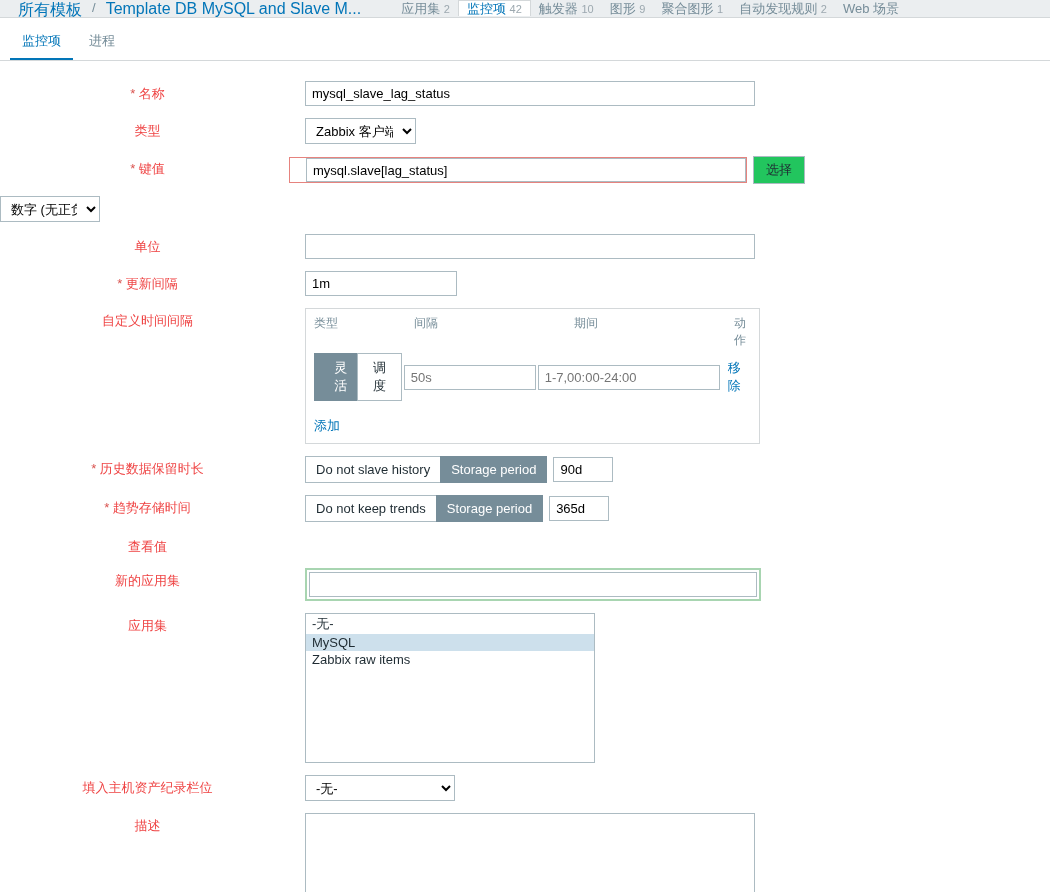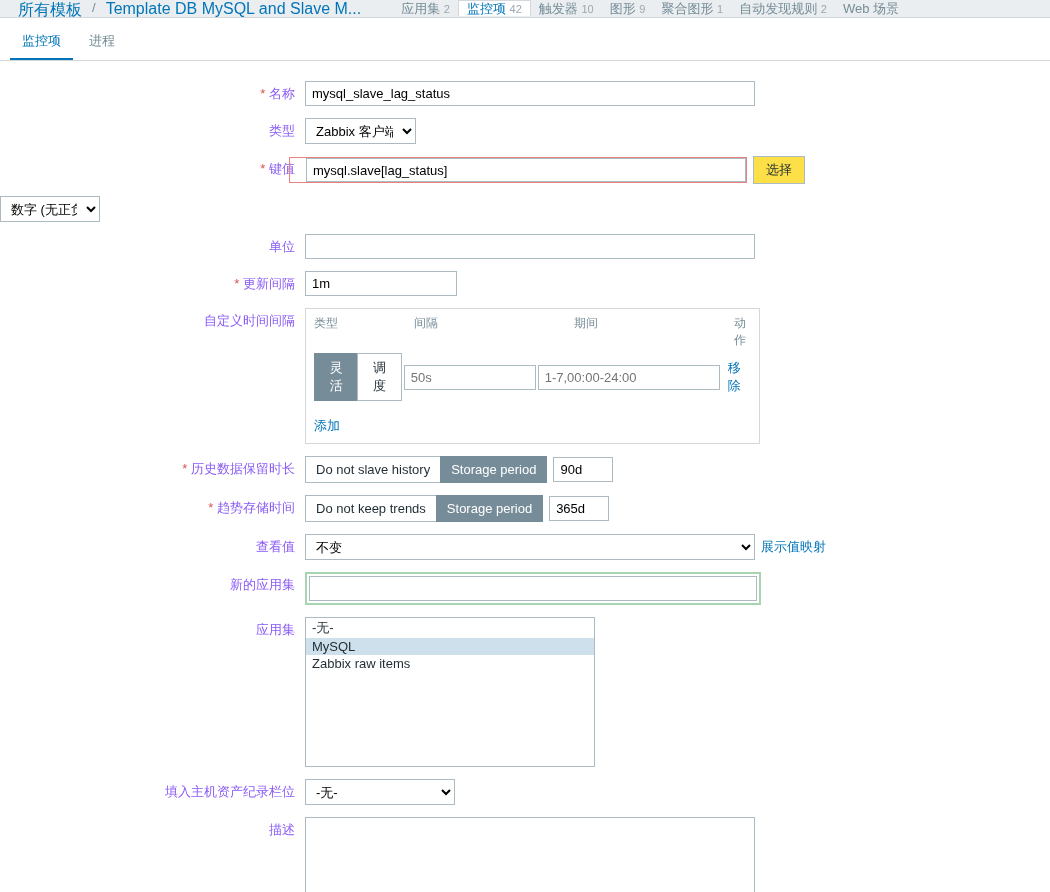--- a/index.html
+++ b/index.html
@@ -9,26 +9,26 @@
 .top-nav .sep { color: #768d99; }
 .top-nav .active-crumb { color: #0275b8; }
 .top-nav .tab-item { color: #768d99; padding: 0 8px; }
 .top-nav .tab-item.active { background: #fff; border: 1px solid #d4d8da; border-bottom: none; }
 .top-nav .count { color: #9ca8af; font-size: 11px; }
 .sub-tabs { padding: 0 10px; border-bottom: 1px solid #d4d8da; display: flex; gap: 4px; margin-top: 6px; }
 .sub-tabs .tab { padding: 8px 12px; color: #768d99; cursor: pointer; }
 .sub-tabs .tab.active { color: #0275b8; border-bottom: 2px solid #0275b8; }
 .form { padding: 20px 0 30px 0; }
 .row { display: flex; align-items: flex-start; margin-bottom: 12px; }
-.label { width: 305px; text-align: right; padding-right: 10px; padding-top: 4px; color: #8b5cf6; }
+.label { width: 305px; text-align: center; padding-right: 10px; padding-top: 4px; color: #ef4444; }
 .req::before { content: "* "; color: #d9534f; }
 .field { display: flex; align-items: center; gap: 6px; }
 input[type="text"], textarea, select { border: 1px solid #acbbc2; padding: 4px 6px; font-size: 13px; font-family: inherit; background: #fff; }
 select { height: 26px; }
-.btn { border: 1px solid #acbbc2; background: #fde047; padding: 4px 12px; cursor: pointer; font-size: 13px; color: #1f2c33; }
+.btn { border: 1px solid #acbbc2; background: #22c55e; padding: 4px 12px; cursor: pointer; font-size: 13px; color: #1f2c33; }
 .btn-seg { border: 1px solid #acbbc2; padding: 5px 10px; background: #fff; cursor: pointer; font-size: 13px; }
 .btn-seg.active { background: #768d99; color: #fff; border-color: #768d99; }
 .seg-group { display: flex; }
 .seg-group .btn-seg:not(:last-child) { border-right: none; }
 .link { color: #0275b8; cursor: pointer; }
 .interval-box { border: 1px solid #d4d8da; padding: 0; width: 455px; }
 .interval-header { display: flex; padding: 6px 8px 4px 8px; color: #768d99; font-size: 12px; }
 .interval-header > div:nth-child(1) { width: 100px; }
 .interval-header > div:nth-child(2) { width: 160px; }
 .interval-header > div:nth-child(3) { width: 160px; }
@@ -111,21 +111,21 @@
     <div class="field">
       <div class="interval-box">
         <div class="interval-header">
           <div>类型</div>
           <div>间隔</div>
           <div>期间</div>
           <div>动作</div>
         </div>
         <div class="interval-row">
           <div class="seg-group" style="width:98px">
-            <div class="btn-seg active" style="flex:1; text-align:center">灵活</div>
+            <div class="btn-seg active" style="flex:1; text-align:right">灵活</div>
             <div class="btn-seg" style="flex:1; text-align:center">调度</div>
           </div>
           <input type="text" style="width: 132px;" placeholder="50s">
           <input type="text" style="width: 182px;" placeholder="1-7,00:00-24:00">
           <span class="link" style="margin-left:6px">移除</span>
         </div>
         <div class="interval-add"><span class="link">添加</span></div>
       </div>
     </div>
   </div>
@@ -147,24 +147,20 @@
       <div class="seg-group">
         <div class="btn-seg">Do not keep trends</div>
         <div class="btn-seg active">Storage period</div>
       </div>
       <input type="text" style="width: 60px;" value="365d">
     </div>
   </div>
 
   <div class="row">
     <div class="label">查看值</div>
-    <div class="field">
-      <select style="width:450px"><option>不变</option></select>
-      <span class="link">展示值映射</span>
-    </div>
   </div>
 
   <div class="row">
     <div class="label">新的应用集</div>
     <div class="field">
       <div class="hl-green" style="padding:2px; width:456px;">
         <input type="text" style="width: 448px; border: 1px solid rgb(172, 187, 194);" value="">
       </div>
     </div>
   </div>

